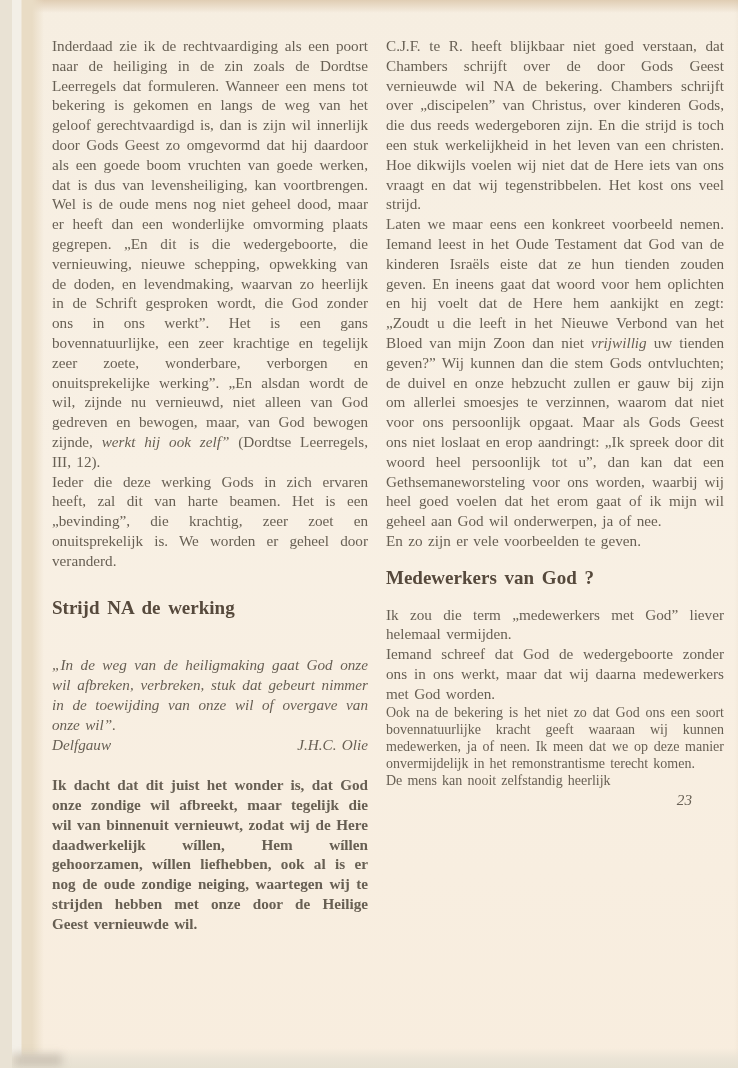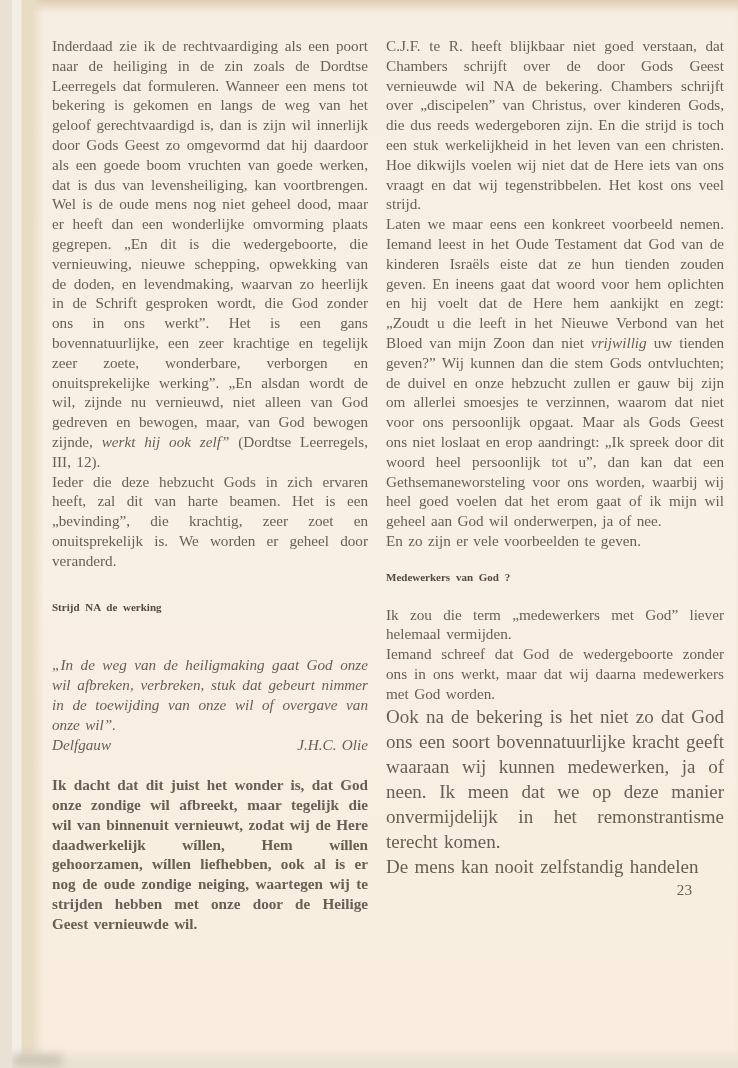--- a/index.html
+++ b/index.html
@@ -43,56 +43,57 @@
     text-align: justify;
     word-spacing: 1.6px;
     hyphens: auto;
   }
   .col-left  { flex: 0 0 316px; width: 316px; }
   .col-right { flex: 1 1 auto; }
   p { margin: 0; }
   .heading {
     font-weight: bold;
     color: #56493c;
-    font-size: 11px;
+    font-size: 19px;
     text-align: left;
     word-spacing: 3px;
   }
   .col-left  .heading { margin: 27px 0 38px 0; }
   .col-right .heading { margin: 17px 0 17px 0; }
   .quote { font-style: italic; }
   .attr-line {
     display: flex; justify-content: space-between;
     font-style: italic;
     gap: 44px;
   }
   .after-attr { margin-top: 21px; font-weight: bold; }
-  .small { font-size: 19px; line-height: 25px; }
+  .small { font-size: 14px; line-height: 17px; }
   .page-number {
     text-align: right;
     padding-right: 32px;
     margin-top: 1px;
+    font-style: italic;
   }
   em { }
 </style>
 </head>
 <body>
 
 <div class="scan">
   <div class="edge-top"></div>
   <div class="edge-left"></div>
   <div class="edge-right"></div>
   <div class="edge-bottom"></div>
   <div class="corner-smudge"></div>
 
   <div class="content">
 
     <div class="col col-left">
       <p><span>Inderdaad zie ik de rechtvaardiging als een poort naar de heiliging in de zin zoals de Dordtse Leerregels dat formuleren. Wanneer een mens tot bekering is gekomen en langs de weg van het geloof gerechtvaardigd is, dan is zijn wil innerlijk door Gods Geest zo omgevormd dat hij daardoor als een goede boom vruchten van goede werken, dat is dus van levensheiliging, kan voortbrengen. Wel is de oude mens nog niet geheel dood, maar er heeft dan een wonderlijke omvorming plaats gegrepen. „En dit is die wedergeboorte, die vernieuwing, nieuwe schepping, opwekking van de doden, en levendmaking, waarvan zo heerlijk in de Schrift gesproken wordt, die God zonder ons in ons werkt”. Het is een gans bovennatuurlijke, een zeer krachtige en tegelijk zeer zoete, wonderbare, verborgen en onuitsprekelijke werking”. „En alsdan wordt de wil, zijnde nu vernieuwd, niet alleen van God gedreven en bewogen, maar, van God bewogen zijnde, </span><em>werkt hij ook zelf”</em><span> (Dordtse Leerregels, III, 12).</span></p>
-      <p>Ieder die deze hebzucht Gods in zich ervaren heeft, zal dit van harte beamen. Het is een „bevinding”, die krachtig, zeer zoet en onuitsprekelijk is. We worden er geheel door veranderd.</p>
+      <p>Ieder die deze werking Gods in zich ervaren heeft, zal dit van harte beamen. Het is een „bevinding”, die krachtig, zeer zoet en onuitsprekelijk is. We worden er geheel door veranderd.</p>
 
       <p class="heading">Strijd NA de werking</p>
 
       <p class="quote">„In de weg van de heiligmaking gaat God onze wil afbreken, verbreken, stuk dat gebeurt nimmer in de toewijding van onze wil of overgave van onze wil”.</p>
       <div class="attr-line">
         <span>Delfgauw</span>
         <span>J.H.C. Olie</span>
       </div>
 
       <p class="after-attr">Ik dacht dat dit juist het wonder is, dat God onze zondige wil afbreekt, maar tegelijk die wil van binnenuit vernieuwt, zodat wij de Here daadwerkelijk wíllen, Hem wíllen gehoorzamen, wíllen liefhebben, ook al is er nog de oude zondige neiging, waartegen wij te strijden hebben met onze door de Heilige Geest vernieuwde wil.</p>
@@ -101,19 +102,19 @@
     <div class="col col-right">
       <p>C.J.F. te R. heeft blijkbaar niet goed verstaan, dat Chambers schrijft over de door Gods Geest vernieuwde wil NA de bekering. Chambers schrijft over „discipelen” van Christus, over kinderen Gods, die dus reeds wedergeboren zijn. En die strijd is toch een stuk werkelijkheid in het leven van een christen. Hoe dikwijls voelen wij niet dat de Here iets van ons vraagt en dat wij tegenstribbelen. Het kost ons veel strijd.</p>
       <p><span>Laten we maar eens een konkreet voorbeeld nemen. Iemand leest in het Oude Testament dat God van de kinderen Israëls eiste dat ze hun tienden zouden geven. En ineens gaat dat woord voor hem oplichten en hij voelt dat de Here hem aankijkt en zegt: „Zoudt u die leeft in het Nieuwe Verbond van het Bloed van mijn Zoon dan niet </span><em>vrijwillig</em><span> uw tienden geven?” Wij kunnen dan die stem Gods ontvluchten; de duivel en onze hebzucht zullen er gauw bij zijn om allerlei smoesjes te verzinnen, waarom dat niet voor ons persoonlijk opgaat. Maar als Gods Geest ons niet loslaat en erop aandringt: „Ik spreek door dit woord heel persoonlijk tot u”, dan kan dat een Gethsemaneworsteling voor ons worden, waarbij wij heel goed voelen dat het erom gaat of ik mijn wil geheel aan God wil onderwerpen, ja of nee.</span></p>
       <p>En zo zijn er vele voorbeelden te geven.</p>
 
       <p class="heading">Medewerkers van God ?</p>
 
       <p>Ik zou die term „medewerkers met God” liever helemaal vermijden.</p>
       <p>Iemand schreef dat God de wedergeboorte zonder ons in ons werkt, maar dat wij daarna medewerkers met God worden.</p>
       <p class="small">Ook na de bekering is het niet zo dat God ons een soort bovennatuurlijke kracht geeft waaraan wij kunnen medewerken, ja of neen. Ik meen dat we op deze manier onvermijdelijk in het remonstrantisme terecht komen.</p>
-      <p class="small">De mens kan nooit zelfstandig handelen</p>
+      <p class="small">De mens kan nooit zelfstandig heerlijk</p>
 
       <div class="page-number">23</div>
     </div>
 
   </div>
 </div>
 
 </body></html>

